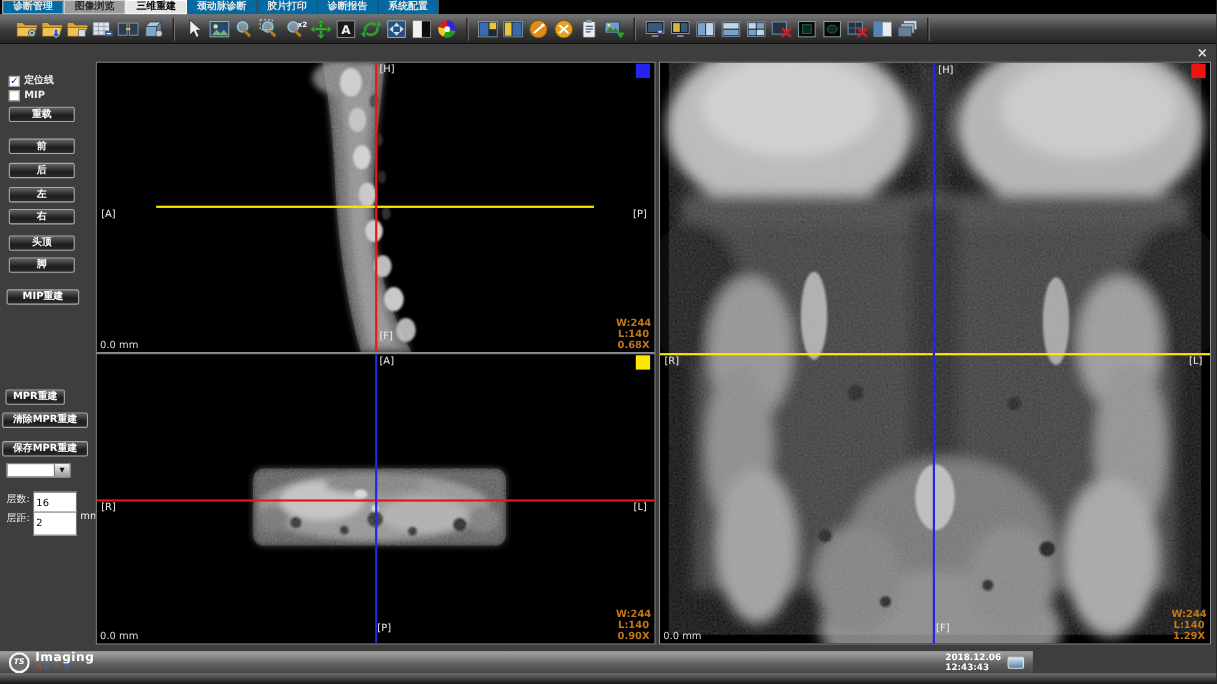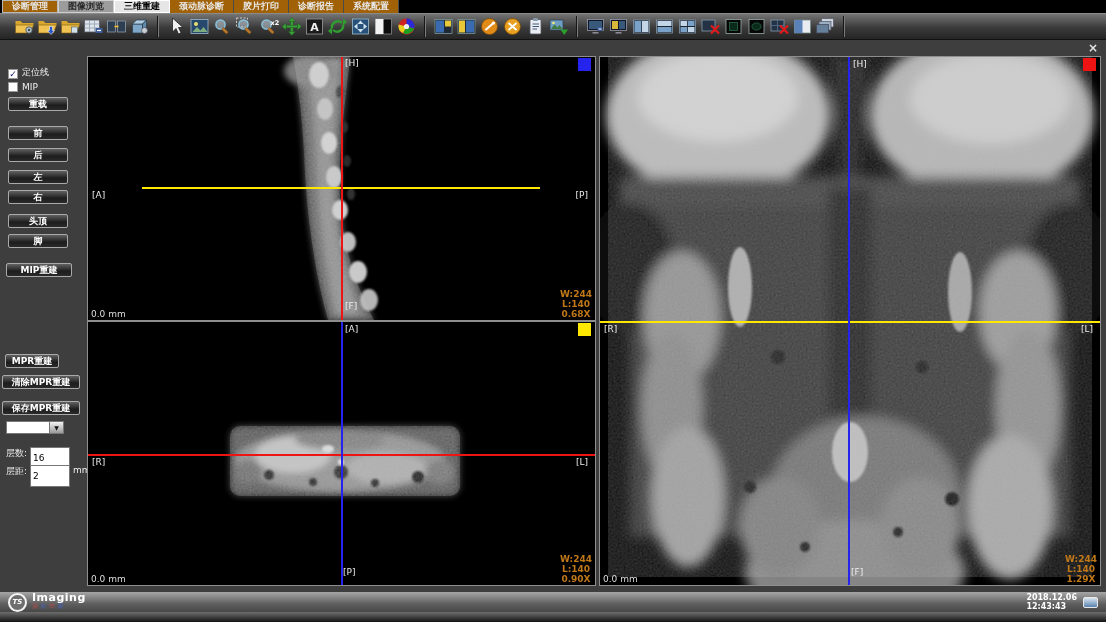--- a/index.html
+++ b/index.html
@@ -1,32 +1,32 @@
 <!DOCTYPE html>
 <html><head>
 <meta charset="utf-8">
 <style>
   html,body{margin:0;padding:0;background:#1a1a1a;}
   .app{position:relative;width:1106px;height:622px;background:#3e3e3e;overflow:hidden;
        font-family:"DejaVu Sans","Liberation Sans",sans-serif;-webkit-font-smoothing:antialiased;}
   
   .menubar{position:absolute;left:0;top:0;width:1106px;height:13px;background:#000;display:flex;align-items:stretch;padding-left:2px;box-sizing:border-box;}
-  .tab{font-size:9px;font-weight:bold;color:#e8e8e8;padding:0 9px;line-height:13px;background:#a16207;border-right:1px solid #4a4a4a;white-space:nowrap;cursor:default;}
+  .tab{font-size:9px;font-weight:bold;color:#e8e8e8;padding:0 9px;line-height:13px;background:#0369a1;border-right:1px solid #4a4a4a;white-space:nowrap;cursor:default;}
   .tab.boxed{border:1px solid #b8b8b8;line-height:11px;}
   .tab.raised{background:#9c9c9c;color:#2a2a2a;border:1px solid #cfcfcf;line-height:11px;}
   .tab.active{background:#e6e6e6;color:#000;border:1px solid #fff;line-height:11px;}
   
   .toolbar{position:absolute;left:0;top:13px;width:1106px;height:27px;box-sizing:border-box;
            background:linear-gradient(#747474,#3a3a3a 55%,#252525);border-top:1px solid #8a8a8a;border-bottom:1px solid #111;
            display:flex;align-items:center;padding-left:14px;gap:2px;}
   .tbtn{width:21px;height:19px;flex:0 0 auto;}
   .tbtn svg{width:21px;height:19px;display:block;}
   .tsep{width:0;height:21px;border-left:1px solid #161616;border-right:1px solid #7c7c7c;margin:0 5px;flex:0 0 auto;}
   
-  .cb-row{position:absolute;display:flex;align-items:flex-end;gap:4px;color:#efefef;font-size:9px;font-weight:normal;}
+  .cb-row{position:absolute;display:flex;align-items:flex-end;gap:4px;color:#efefef;font-size:9px;font-weight:bold;}
   .cbox{width:10px;height:10px;background:#fff;border:1px solid #999;box-sizing:border-box;font-size:9px;line-height:9px;color:#13246a;text-align:center;}
   .cbox.checked::after{content:"\2713";}
   .sbtn{position:absolute;box-sizing:border-box;height:14px;background:linear-gradient(#616161,#1d1d1d 60%,#2a2a2a);
         border:1px solid #a9a9a9;border-radius:2px;color:#fff;font-size:9px;font-weight:bold;text-align:center;line-height:12px;cursor:default;}
   .dropdown{position:absolute;left:6px;top:421px;width:58px;height:13px;background:#fff;border:1px solid #777;box-sizing:border-box;display:flex;}
   .dd-val{flex:1;font-size:8px;color:#000;}
   .dd-btn{width:13px;background:linear-gradient(#f2f2f2,#9a9a9a);border-left:1px solid #777;font-size:6px;color:#111;display:flex;align-items:center;justify-content:center;}
   .field-row{position:absolute;left:6px;display:flex;align-items:flex-start;gap:3px;color:#efefef;font-size:9px;}
   .field-row input{width:34px;height:12px;border:1px solid #777;background:#fff;color:#000;font-size:9px;padding:4px 2px;box-sizing:content-box;font-family:inherit;}
   
@@ -36,21 +36,21 @@
   #vp-cor{left:599px;top:56px;width:500px;height:528px;}
   .mri{position:absolute;left:0;top:0;width:100%;height:100%;}
   .vline{position:absolute;top:0;bottom:0;width:2px;}
   .hline{position:absolute;height:2px;}
   .marker{position:absolute;color:#ededed;font-size:9px;}
   .dist{position:absolute;left:3px;bottom:1px;color:#dedede;font-size:9px;}
   .wl{position:absolute;right:3px;bottom:1px;color:#c07818;font-size:9px;font-weight:bold;text-align:center;line-height:10px;}
   .corner{position:absolute;top:1px;right:4px;width:13px;height:13px;}
   .close-x{position:absolute;left:1086px;top:41px;width:14px;height:14px;color:#e2e2e2;font-size:12px;font-weight:bold;line-height:14px;text-align:center;}
   
-  .statusbar{position:absolute;left:0;top:592px;width:1106px;height:20px;background:linear-gradient(#a6a6a6,#5e5e5e 60%,#474747);display:flex;align-items:center;}
+  .statusbar{position:absolute;left:0;top:592px;width:939px;height:20px;background:linear-gradient(#a6a6a6,#5e5e5e 60%,#474747);display:flex;align-items:center;}
   .logo-circle{width:15px;height:15px;border:2px solid #f4f4f4;border-radius:50%;margin-left:8px;background:#6e6e6e;color:#fff;
                font-size:7px;font-weight:bold;font-style:italic;display:flex;align-items:center;justify-content:center;flex:0 0 auto;}
   .brand-col{margin-left:5px;line-height:8px;}
   .brand{color:#fff;font-size:11px;font-weight:bold;letter-spacing:0.5px;display:block;}
   .brand-sub{font-size:6px;letter-spacing:2.5px;display:block;}
   .brand-sub .c0{color:#c24848;} .brand-sub .c1{color:#4a63b8;}
   .clock{margin-left:auto;margin-right:6px;text-align:left;color:#fff;font-size:8px;font-weight:bold;line-height:9px;}
   .clock-icon{width:13px;height:9px;margin-right:8px;background:linear-gradient(#d8e6f0,#5a82b0);border:1px solid #e8e8e8;border-radius:2px;flex:0 0 auto;}
   .bottombar{position:absolute;left:0;top:612px;width:1106px;height:10px;background:linear-gradient(#6e6e6e,#141414);}
 </style>

